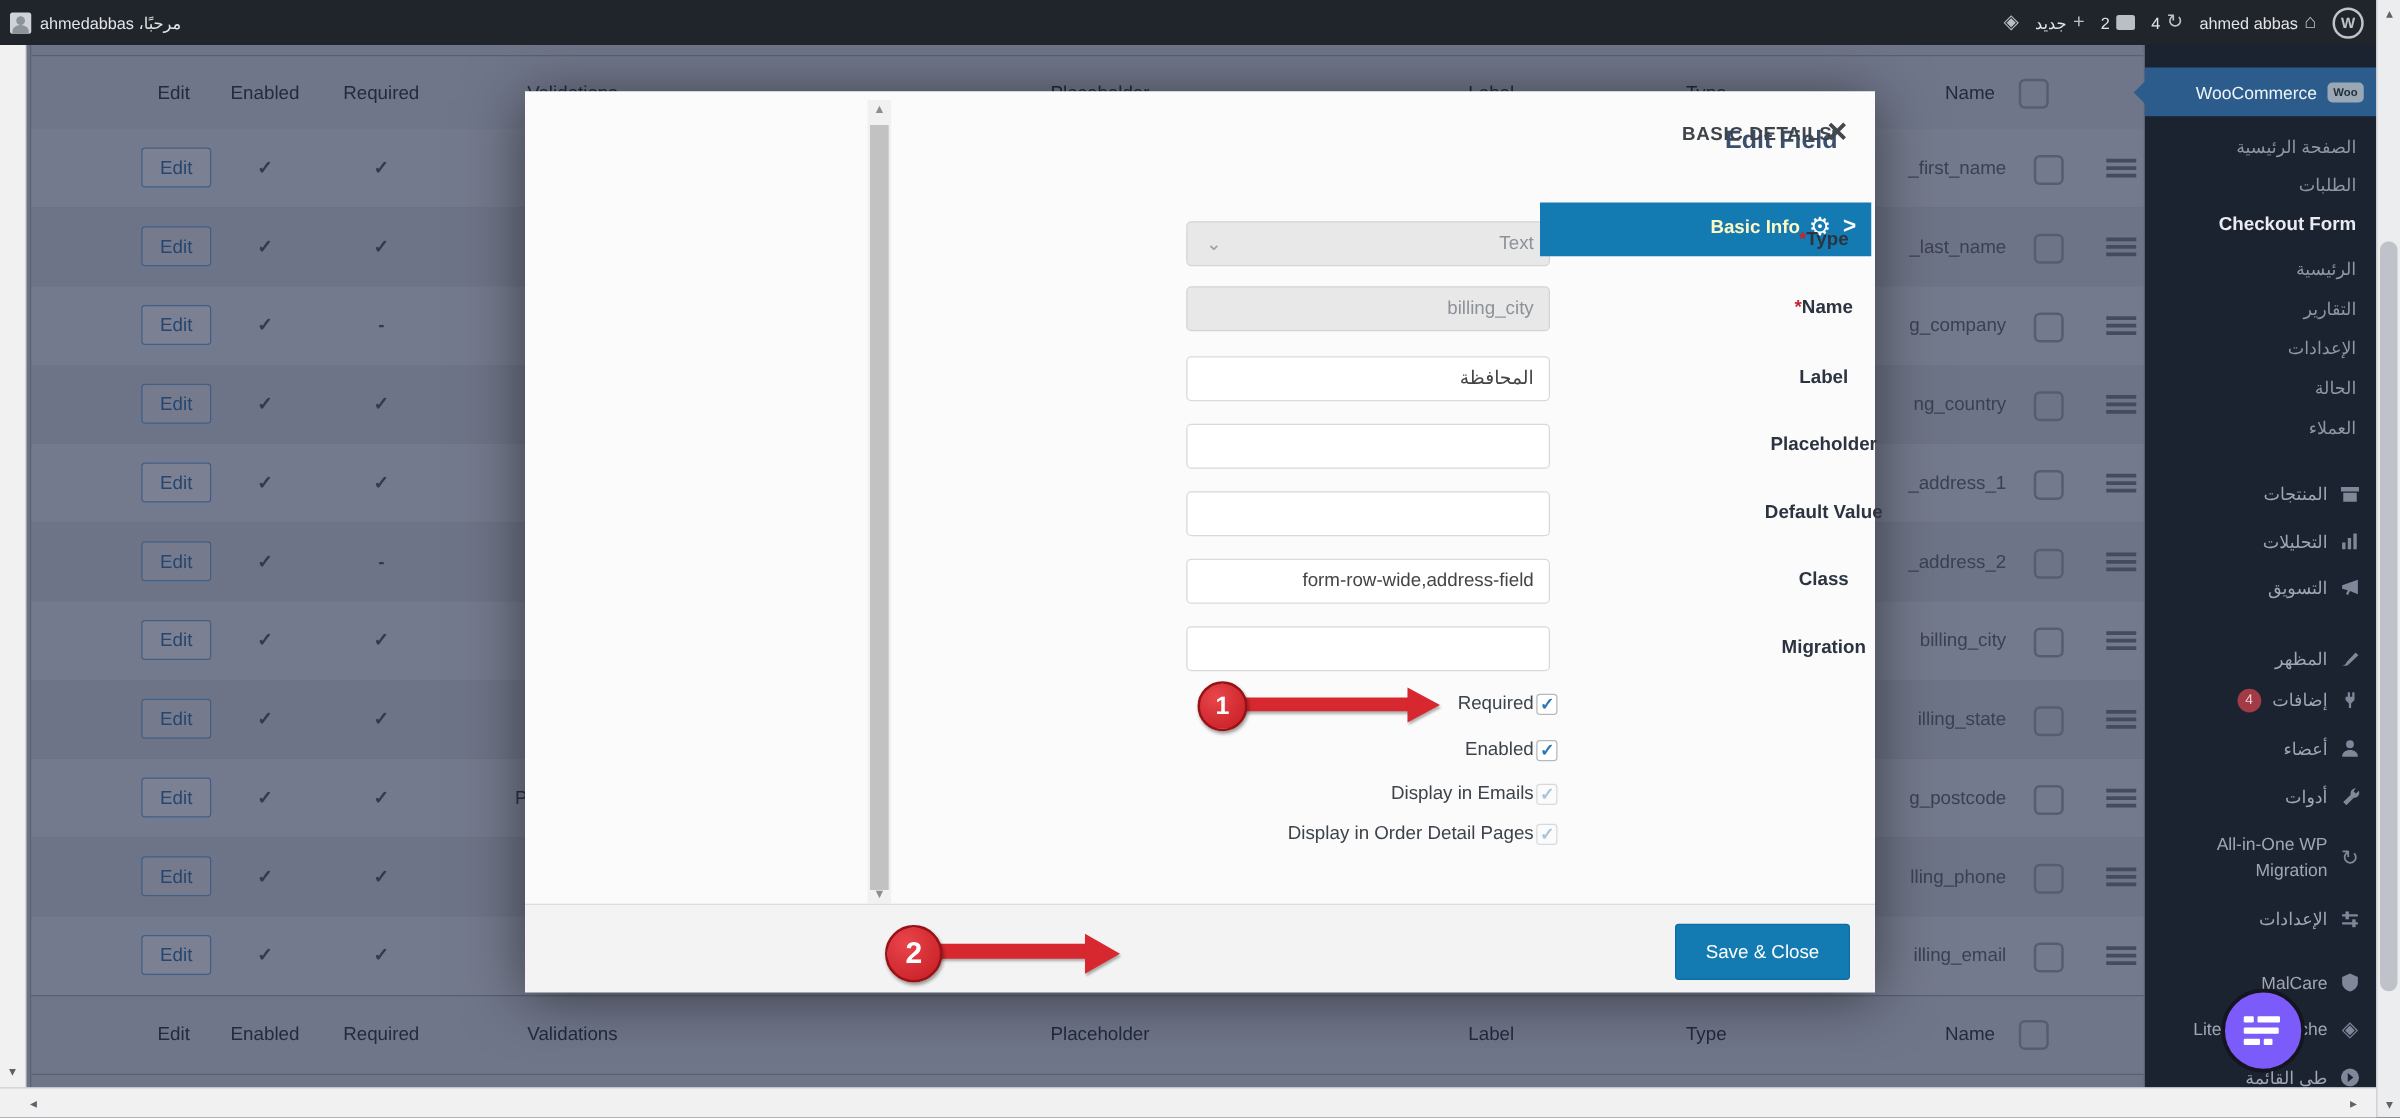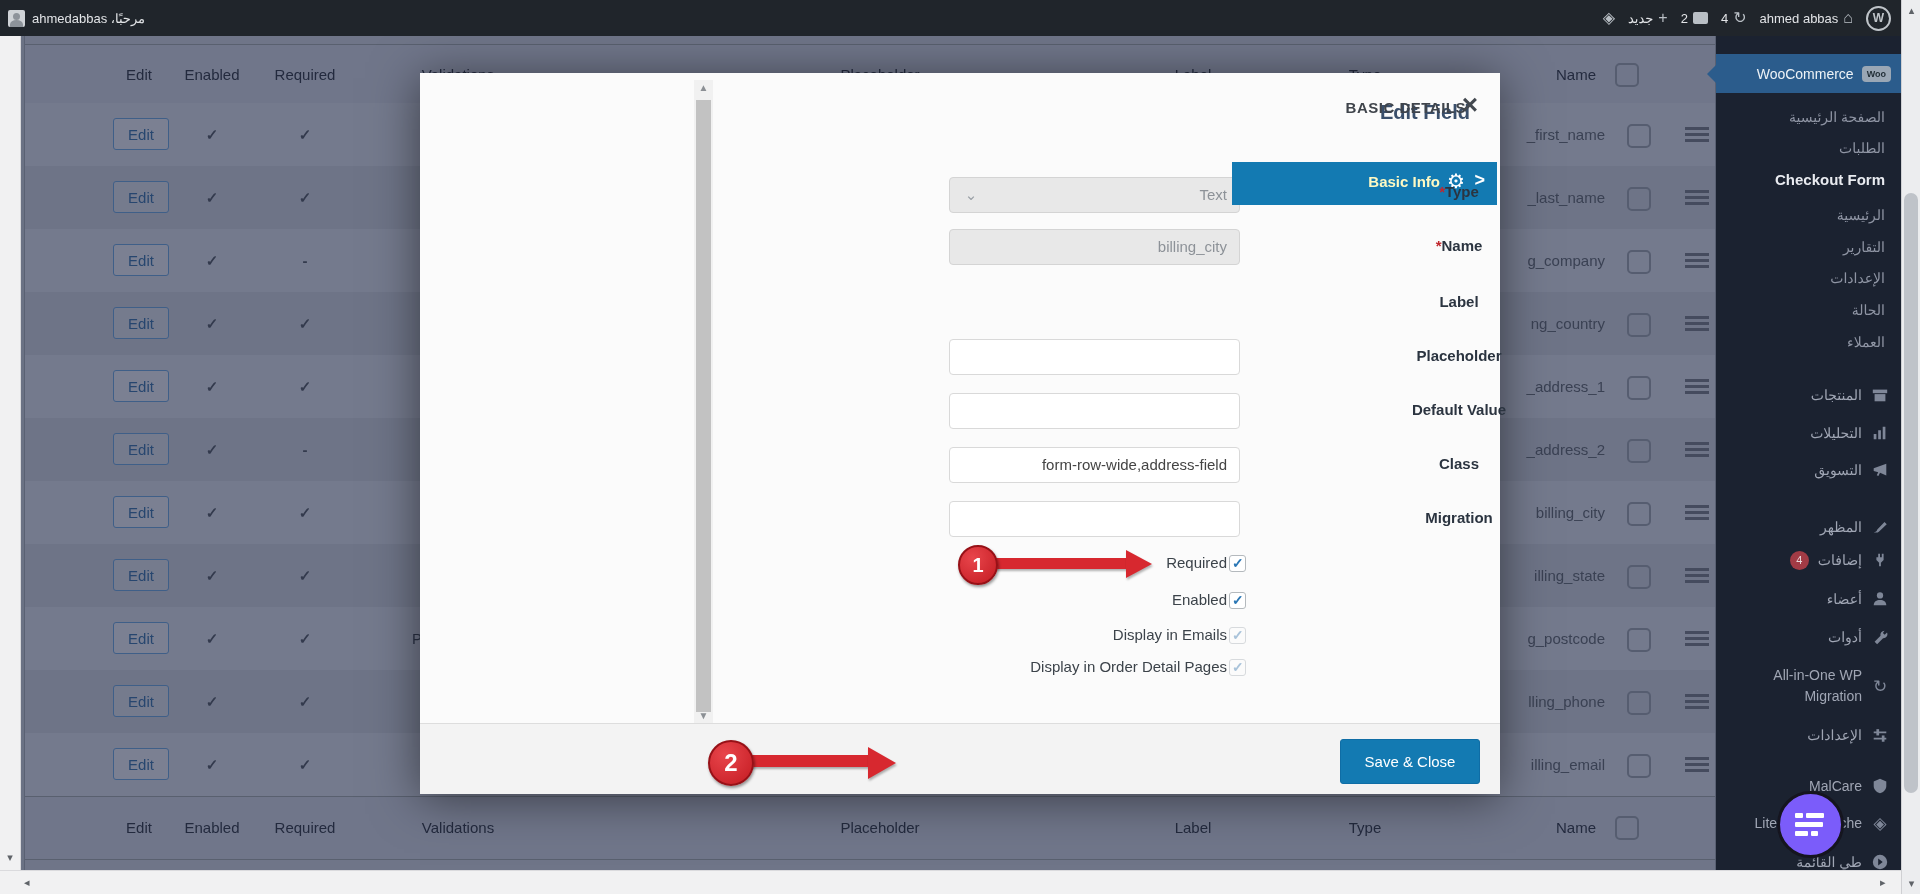--- a/index.html
+++ b/index.html
@@ -452,20 +452,21 @@
   <div class="f-label" style="top:164px"><span class="req">*</span><span>Name</span></div>
   <div class="f-label" style="top:220px"><span>Label</span></div>
   <div class="f-label" style="top:274px"><span>Placeholder</span></div>
   <div class="f-label" style="top:328px"><span>Default Value</span></div>
   <div class="f-label" style="top:382px"><span>Class</span></div>
   <div class="f-label" style="top:436px"><span>Migration</span></div>
 
   <div class="f-input disabled" style="top:104px">Text</div>
   <span class="sel-chev" style="top:113px">⌄</span>
   <div class="f-input disabled" style="top:156px">billing_city</div>
+  <div class="f-input" style="top:212px">المحافظة</div>
   <div class="f-input" style="top:266px"></div>
   <div class="f-input" style="top:320px"></div>
   <div class="f-input" style="top:374px">form-row-wide,address-field</div>
   <div class="f-input" style="top:428px"></div>
 
   <div id="cb-holder">
       <span class="cb-label" style="top: 481px;">Required</span>
       <span class="cb-box" style="top: 482px;"></span>
       <span class="cb-label" style="top: 518px;">Enabled</span>
       <span class="cb-box" style="top: 519px;"></span>

